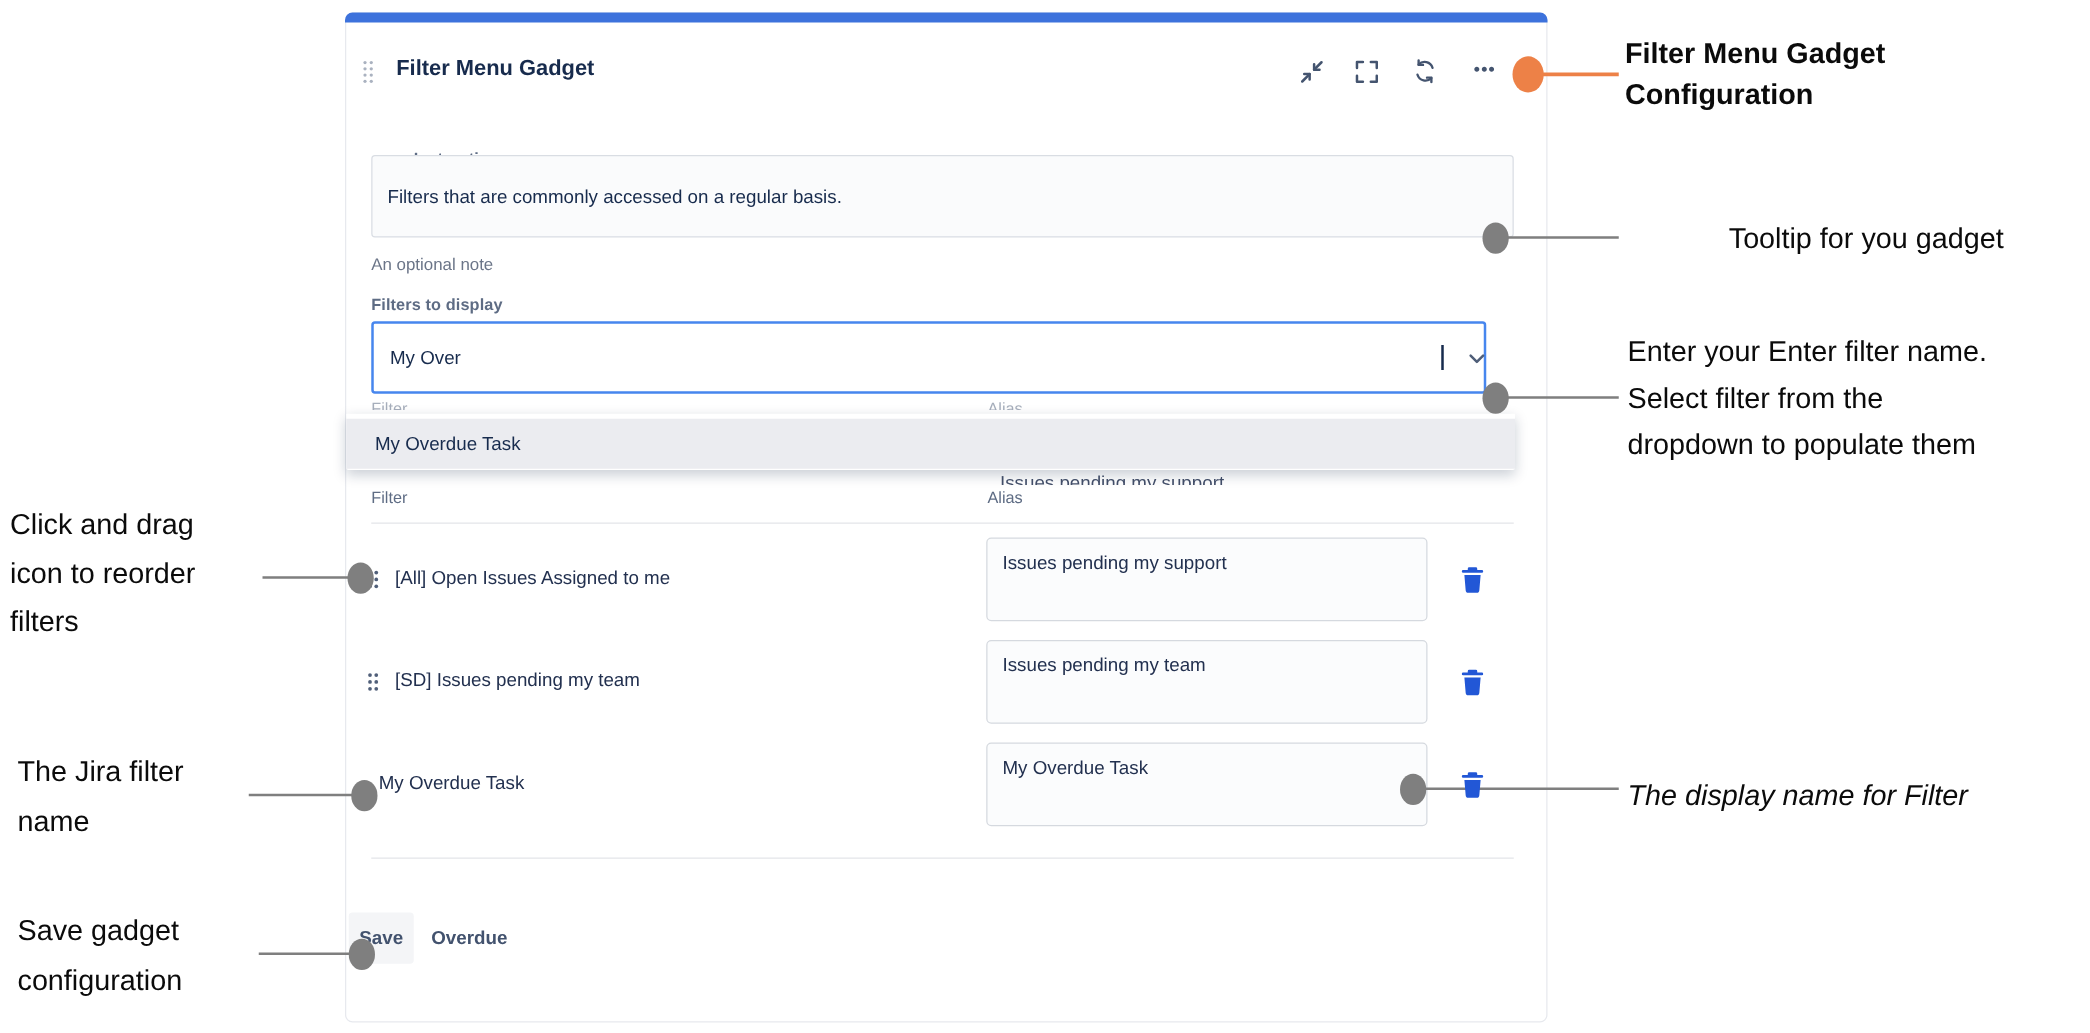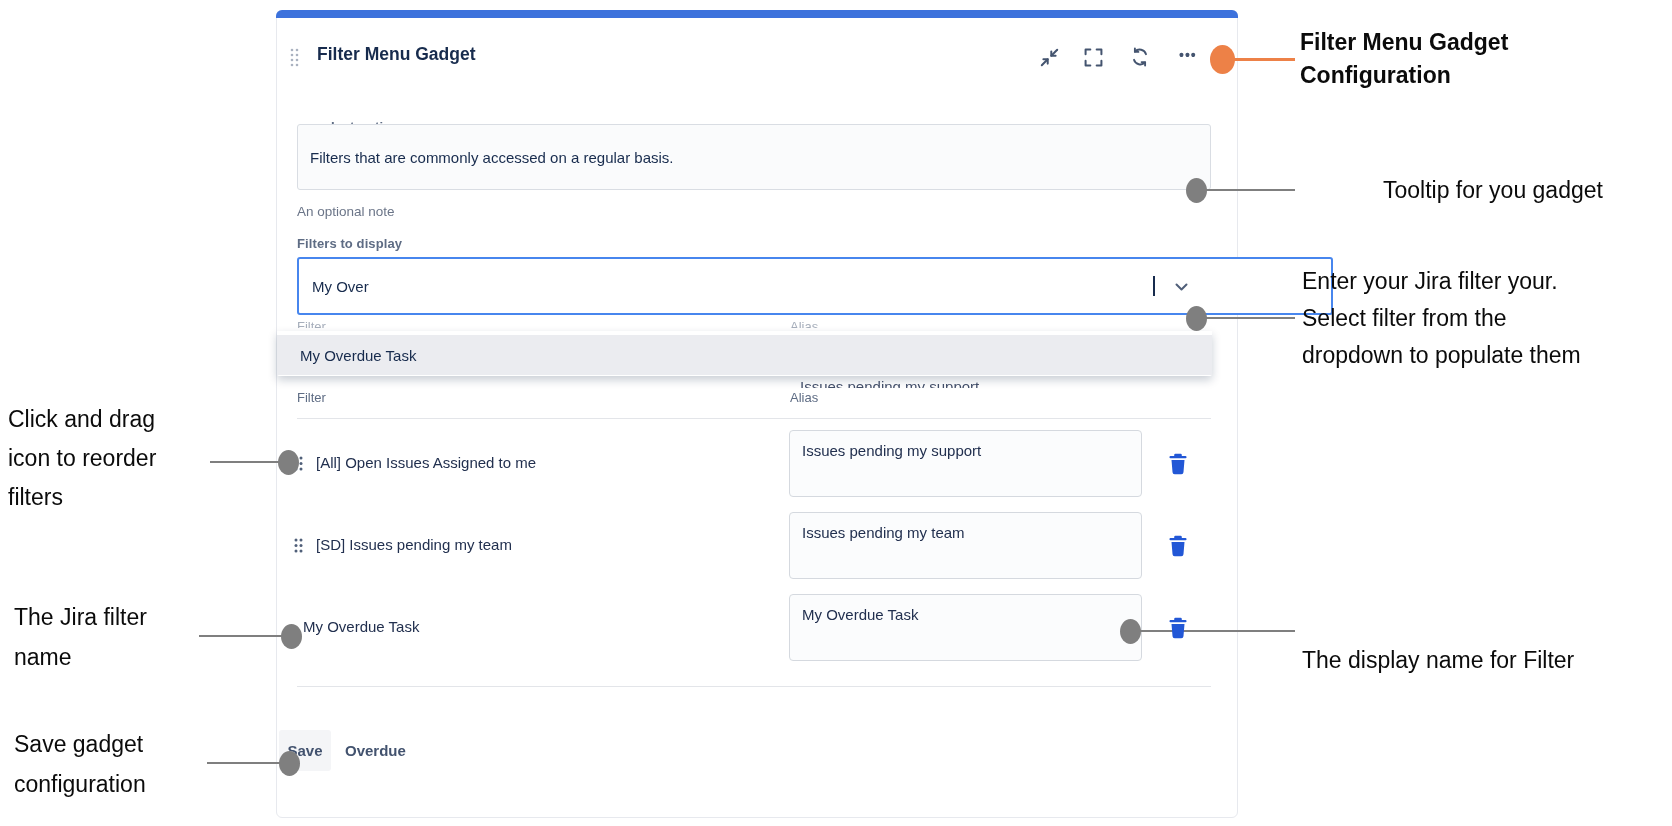--- a/index.html
+++ b/index.html
@@ -12,21 +12,21 @@
          border:1px solid #E7E9EE;border-radius:6px;box-sizing:border-box;}
   .topbar{left:276px;top:10px;width:962px;height:8px;background:#3D72DC;
           border-radius:6px 6px 0 0;}
   .gtitle{left:317px;top:44px;font-size:17.5px;font-weight:700;color:#172B4D;}
   .icon-btn{width:22px;height:22px;display:flex;align-items:center;justify-content:center;}
   .label{font-size:13px;font-weight:700;color:#5E6C84;letter-spacing:.1px;}
   .helper{font-size:13.5px;color:#6B7588;}
   .field{box-sizing:border-box;background:#FAFBFC;border:1px solid #D9DDE3;border-radius:3px;
          font-family:"Liberation Sans",sans-serif;font-size:15px;color:#172B4D;}
   input.field{padding:0 12px;outline:none;}
-  .combo{left:297px;top:257px;width:1036px;height:58px;box-sizing:border-box;background:#fff;
+  .combo{left:297px;top:257px;width:892px;height:58px;box-sizing:border-box;background:#fff;
          border:2px solid #4786EE;border-radius:3px;display:flex;align-items:center;}
   .combo input{border:none;outline:none;background:transparent;font-size:15px;color:#172B4D;
                padding:0 0 0 13px;width:840px;font-family:"Liberation Sans",sans-serif;}
   .caret{display:inline-block;width:1.5px;height:20px;background:#172B4D;margin-left:1px;}
   .sliver{overflow:hidden;}
   .menu{left:277px;top:331px;width:935px;height:45px;background:#fff;
         box-shadow:0 4px 10px rgba(9,30,66,.22);border-radius:0 0 2px 2px;padding-top:4px;box-sizing:border-box;}
   .option{height:40px;background:#EBECF0;display:flex;align-items:center;padding-left:23px;
           font-size:15px;color:#172B4D;}
   .colhead{font-size:13px;font-weight:400;color:#5E6C84;}
@@ -181,28 +181,28 @@
     <div>Configuration</div>
   </div>
 
   <div class="abs cdot" style="left:1186px;top:178px;"></div>
   <div class="abs cline" style="left:1205px;top:189px;width:90px;"></div>
   <div class="abs callout" style="left:1338px;top:172px;margin-left:45px;">Tooltip for you gadget</div>
 
   <div class="abs cdot" style="left:1186px;top:306px;"></div>
   <div class="abs cline" style="left:1205px;top:317px;width:90px;"></div>
   <div class="abs callout" style="left:1302px;top:263px;">
-    <div>Enter your Jira filter your.</div>
+    <div>Enter your Enter filter name.</div>
     <div>Select filter from the</div>
     <div>dropdown to populate them</div>
   </div>
 
   <div class="abs cdot" style="left:1120px;top:619px;"></div>
   <div class="abs cline" style="left:1138px;top:630px;width:157px;"></div>
-  <div class="abs callout" style="left:1302px;top:642px;">The display name for Filter</div>
+  <div class="abs callout" style="left:1302px;top:618px;font-style:italic;">The display name for Filter</div>
 
   <div class="abs callout leftblock" style="left:8px;top:400px;">
     <div>Click and drag</div>
     <div>icon to reorder</div>
     <div>filters</div>
   </div>
   <div class="abs cline" style="left:210px;top:461px;width:72px;"></div>
   <div class="abs cdot" style="left:278px;top:450px;"></div>
 
   <div class="abs callout" style="left:14px;top:597px;line-height:40px;">

